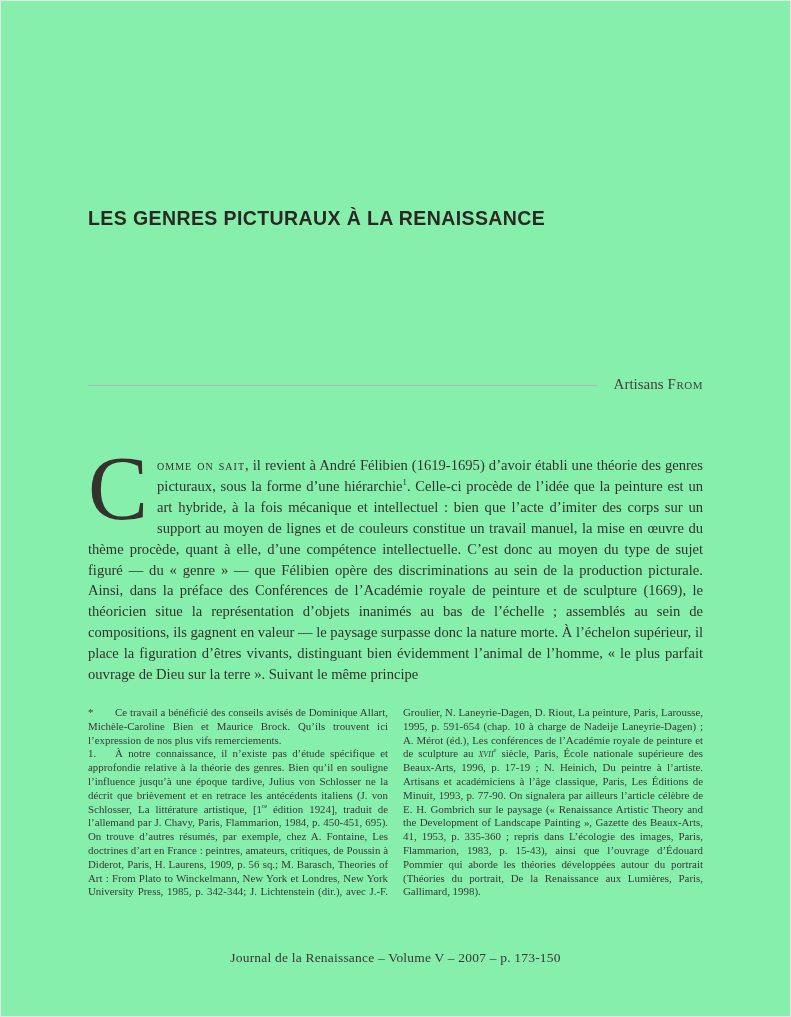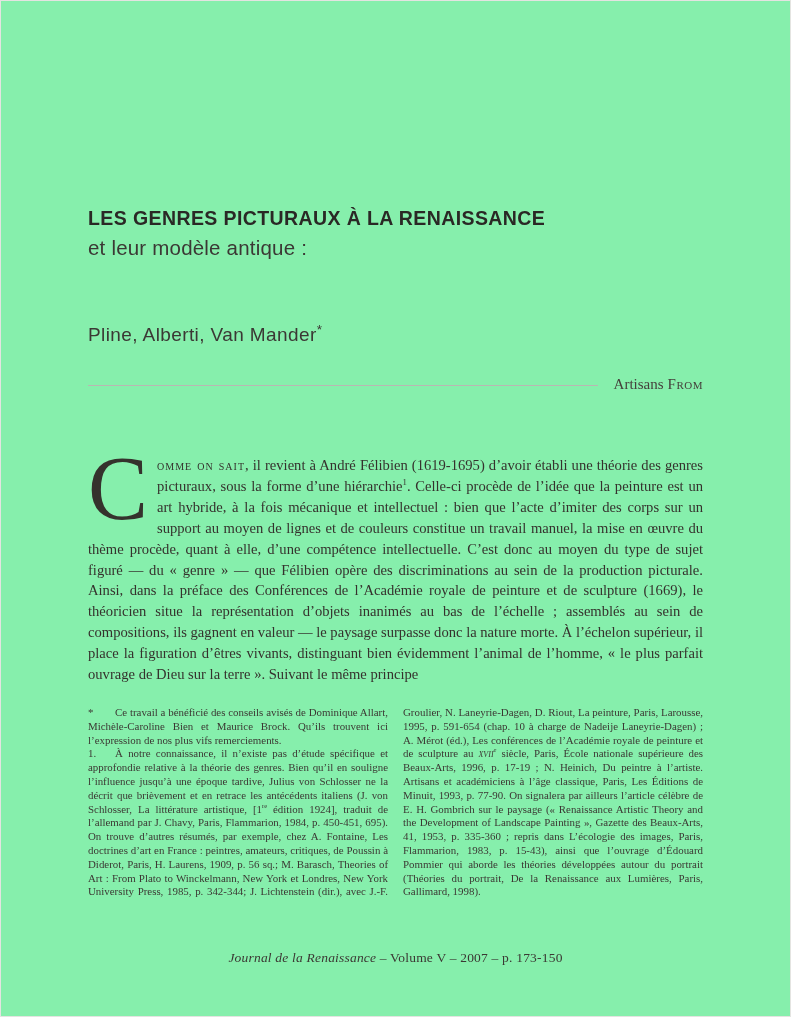--- a/index.html
+++ b/index.html
@@ -70,33 +70,31 @@
   }
   .footnotes p{margin:0;}
   .fn-marker{display:inline-block;width:27px;}
   
   .page-footer{
     position:absolute;left:0;top:950px;width:100%;
     text-align:center;
     font-family:"Liberation Serif",serif;
     font-size:13.5px;color:#3b3833;letter-spacing:.2px;
   }
-  .page-footer .it{font-style:italic;}
+  .page-footer .it{}
 </style>
 </head>
 <body>
 
 <div class="page">
 
   <header class="article-header">
     <h1 class="article-title">LES GENRES PICTURAUX À LA RENAISSANCE</h1>
-    <div class="article-subtitle">et leur modèle antique&nbsp;:</div>
   </header>
 
-  <div class="subjects"><span>Pline, Alberti, Van Mander</span><sup>*</sup></div>
 
   <div class="author-row">
     <span class="author-rule"></span>
     <span class="author-name"><span>Artisans</span><span class="sc">From</span></span>
   </div>
 
   <p class="body-text"><span class="dropcap">C</span><span><span class="s-smallcaps">omme on sait</span><span>, il revient à André Félibien (1619-1695) d’avoir établi une théorie des genres picturaux, sous la forme d’une hiérarchie</span><span class="s-sup">1</span><span>. Celle-ci procède de l’idée que la peinture est un art hybride, à la fois mécanique et intellectuel&nbsp;: bien que l’acte d’imiter des corps sur un support au moyen de lignes et de couleurs constitue un travail manuel, la mise en œuvre du thème procède, quant à elle, d’une compétence intellectuelle. C’est donc au moyen du type de sujet figuré — du «&nbsp;genre&nbsp;» — que Félibien opère des discriminations au sein de la production picturale. Ainsi, dans la préface des </span><span class="s-italic">Conférences de l’Académie royale de peinture et de sculpture</span><span> (1669), le théoricien situe la représentation d’objets inanimés au bas de l’échelle&nbsp;; assemblés au sein de compositions, ils gagnent en valeur — le paysage surpasse donc la nature morte. À l’échelon supérieur, il place la figuration d’êtres vivants, distinguant bien évidemment l’animal de l’homme, «&nbsp;le plus parfait ouvrage de Dieu sur la terre&nbsp;». Suivant le même principe</span></span></p>
 
   <section class="footnotes">
     <p><span class="fn-marker">*</span><span><span>Ce travail a bénéficié des conseils avisés de Dominique Allart, Michèle-Caroline Bien et Maurice Brock. Qu’ils trouvent ici l’expression de nos plus vifs remerciements.</span></span></p>

